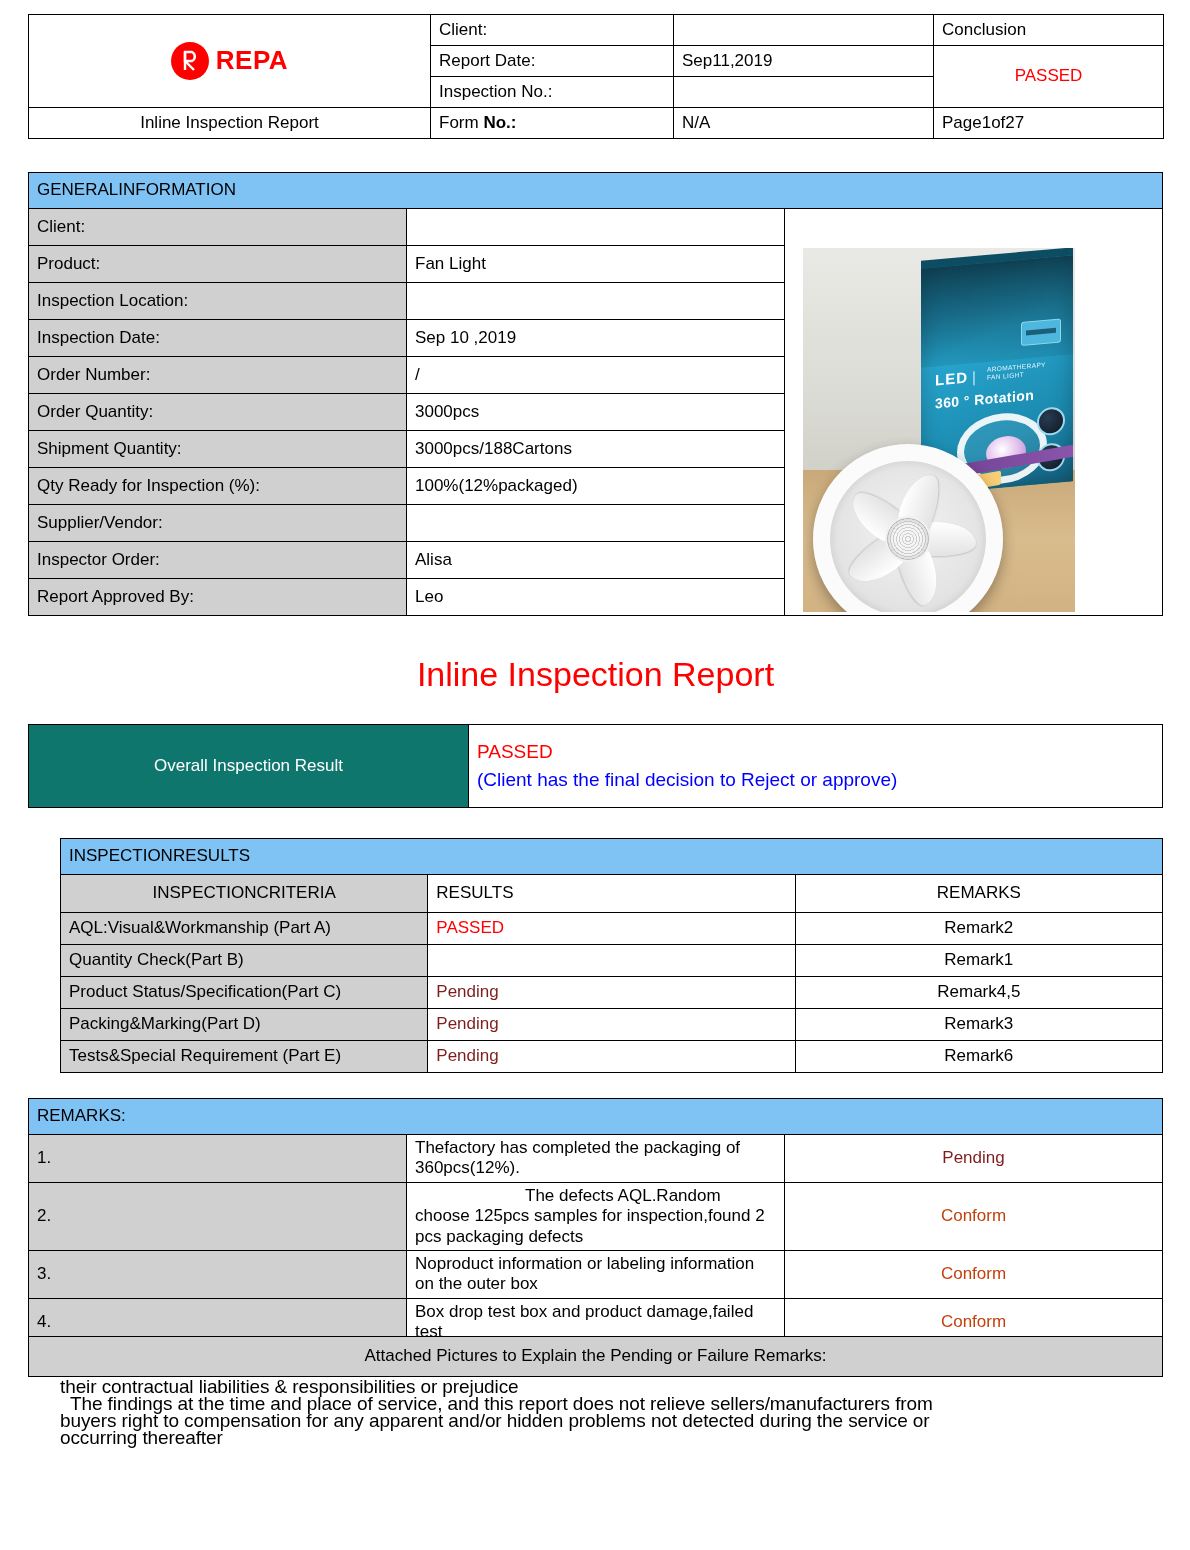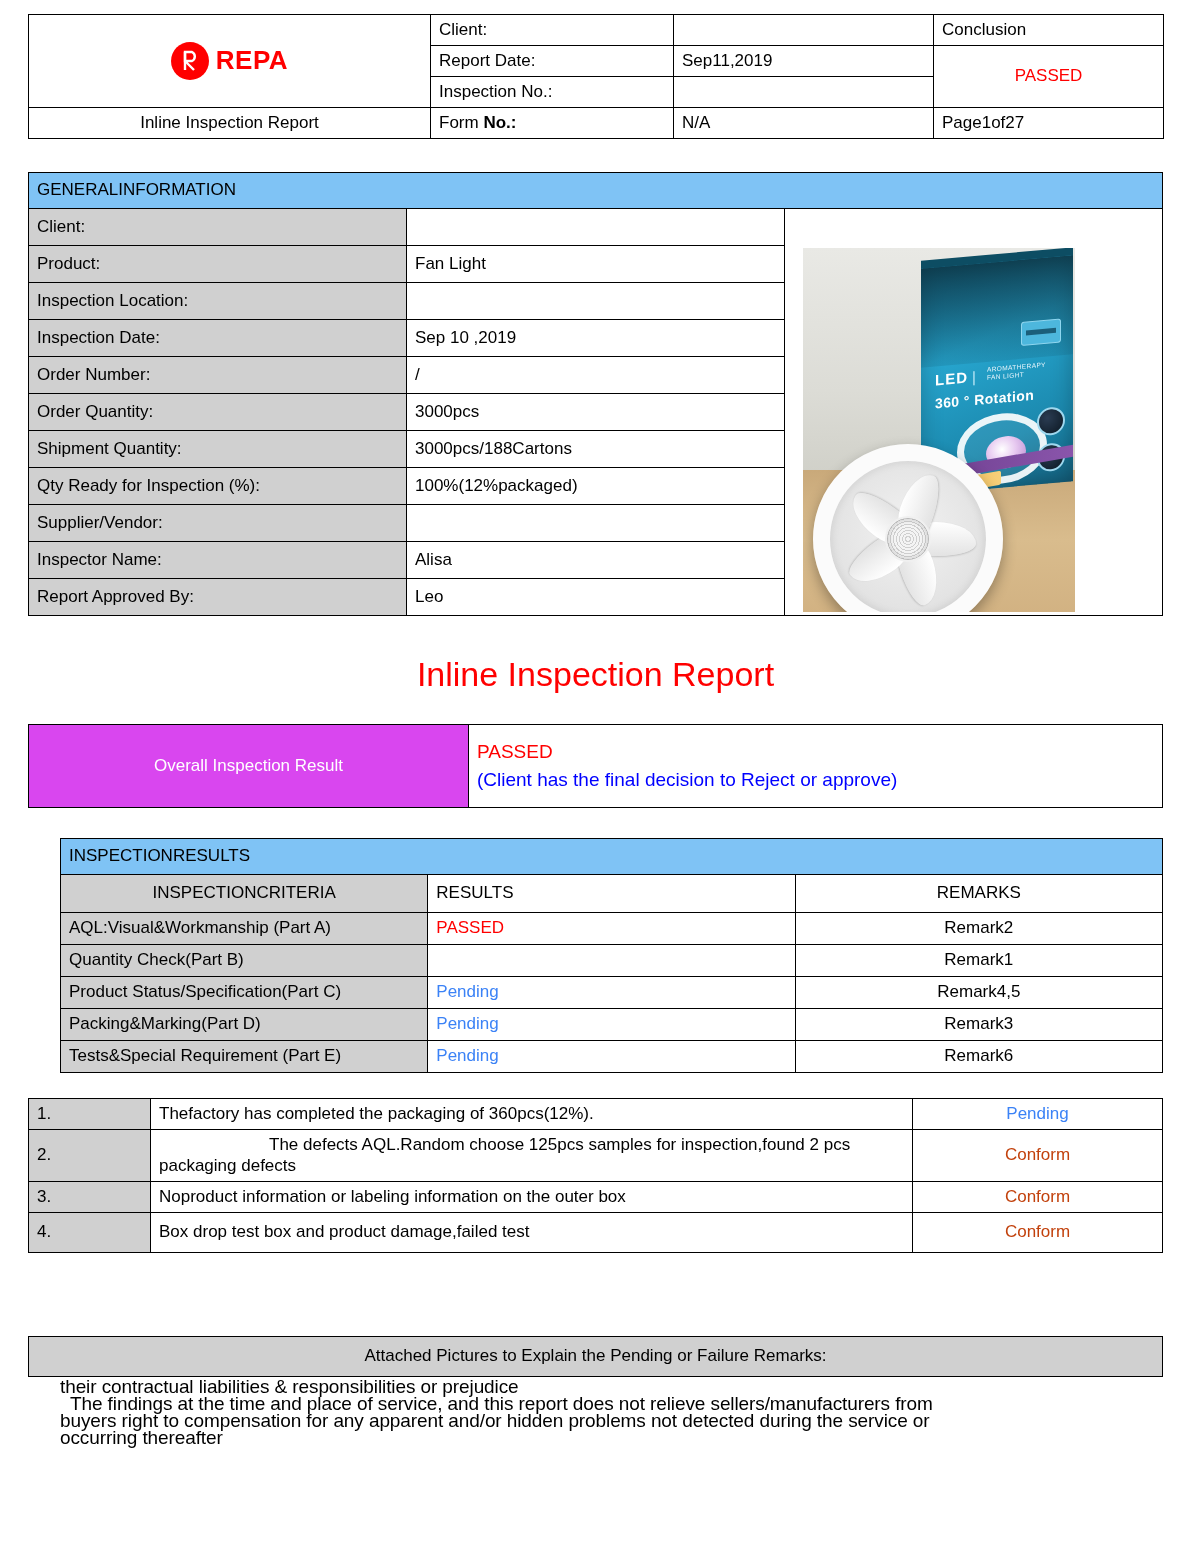--- a/index.html
+++ b/index.html
@@ -220,41 +220,41 @@
     left: 28px; top: 655px; width: 1135px;
     text-align: center;
     color: #FF0000;
     font-size: 34px;
   }
 
   
   #overall-block { left: 28px; top: 724px; width: 1135px; }
   #overall-block td { height: 83px; }
   .overall-label {
-    background: #d946ef;
+    background: #0f766e;
     color: #ffffff;
     text-align: center;
     font-size: 25px;
     width: 440px;
   }
   .overall-value { background: #ffffff; padding: 8px 12px; }
   .ov-pass { color: #FF0000; font-size: 19px; line-height: 1.45; }
   .ov-note { color: #0000FF; font-size: 19px; line-height: 1.45; }
 
   
   #results-block { left: 28px; top: 838px; width: 1135px; padding-left: 32px; }
   #results-block td { height: 32px; }
   .res-crit { background: #D0D0D0; width: 442px; }
   .res-col { background: #ffffff; }
   .res-head-crit { background:#D0D0D0; text-align:center; height: 38px !important; }
   .res-head { background:#ffffff; text-align:center; height: 38px !important; }
   .res-results { width: 242px; text-align: left; }
   .res-remarks { text-align: center; }
   .txt-passed { color:#FF0000; font-weight:bold; }
-  .txt-pending { color:#3b82f6; }
+  .txt-pending { color:#7f1d1d; }
   .txt-conform { color:#c2410c;margin-left:20px; }
 
   
   #remarks-block { left: 28px; top: 1098px; width: 1135px; }
   #remarks-block td { height: 31px; }
   .rm-no { background:#D0D0D0; width: 122px; }
   .rm-desc { background:#ffffff; }
   .rm-res { background:#ffffff; width: 250px; text-align:center; }
   .rm-head-no { background:#D0D0D0; }
   .rm-head { background:#ffffff; text-align:center; }
@@ -397,21 +397,21 @@
     </tr>
     <tr>
       <td class="label-cell">Qty Ready for Inspection (%):</td>
       <td class="value-cell">100%(12%packaged)</td>
     </tr>
     <tr>
       <td class="label-cell">Supplier/Vendor:</td>
       <td class="value-cell"></td>
     </tr>
     <tr>
-      <td class="label-cell">Inspector Name:</td>
+      <td class="label-cell">Inspector Order:</td>
       <td class="value-cell">Alisa</td>
     </tr>
     <tr>
       <td class="label-cell">Report Approved By:</td>
       <td class="value-cell">Leo</td>
     </tr>
   </tbody>
     </table>
 </div>
 
@@ -467,20 +467,23 @@
       <td class="res-col res-results txt-pending">Pending</td>
       <td class="res-col res-remarks">Remark6</td>
     </tr>
   </tbody>
     </table>
 </div>
 
 <div class="sheet" id="remarks-block">
   <table class="grid">
     <tbody>
+        <tr>
+      <td colspan="3" class="band-blue">REMARKS:</td>
+    </tr>
     <tr>
       <td class="rm-no">1.</td>
       <td class="rm-desc">Thefactory has completed the packaging of 360pcs(12%).</td>
       <td class="rm-res txt-pending">Pending</td>
     </tr>
     <tr>
       <td class="rm-no rm-tall">2.</td>
       <td class="rm-desc rm-tall rm-desc-indent">The defects  AQL.Random choose 125pcs samples for inspection,found 2 pcs packaging defects</td>
       <td class="rm-res rm-tall txt-conform">Conform</td>
     </tr>

